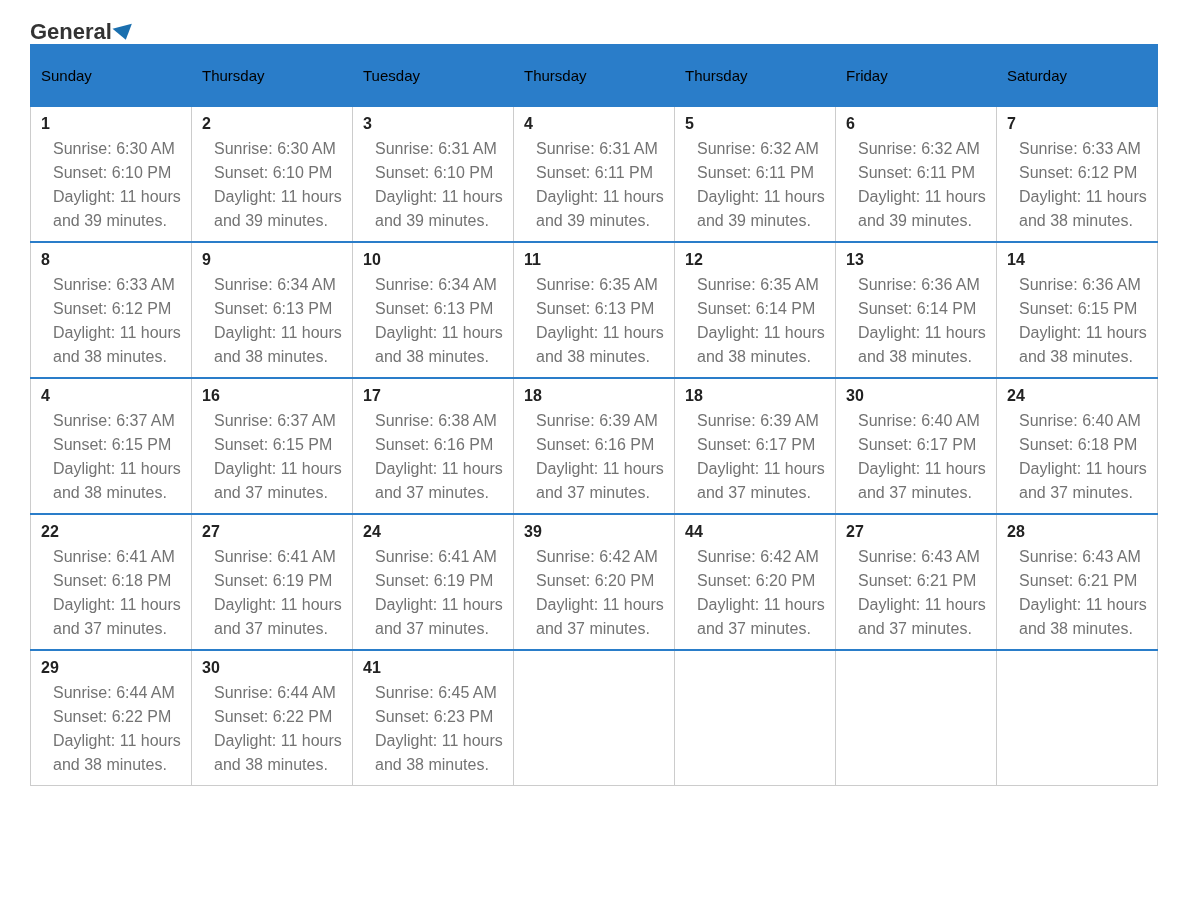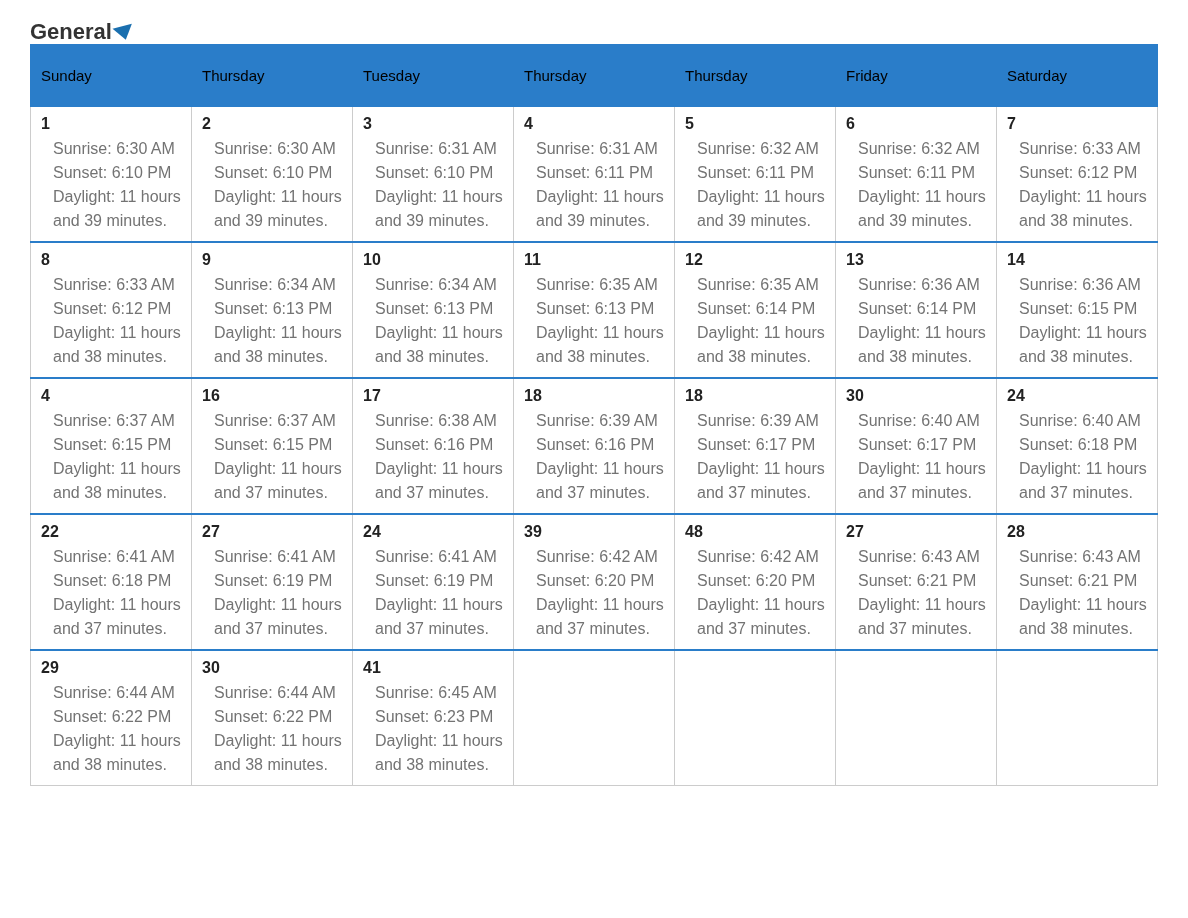--- a/index.html
+++ b/index.html
@@ -227,21 +227,21 @@
         </td>
         <td>
           <span class="day-number">24</span>
           <span class="sun-info">Sunrise: 6:41 AM<br>Sunset: 6:19 PM<br>Daylight: 11 hours<br>and 37 minutes.</span>
         </td>
         <td>
           <span class="day-number">39</span>
           <span class="sun-info">Sunrise: 6:42 AM<br>Sunset: 6:20 PM<br>Daylight: 11 hours<br>and 37 minutes.</span>
         </td>
         <td>
-          <span class="day-number">48</span>
+          <span class="day-number">44</span>
           <span class="sun-info">Sunrise: 6:42 AM<br>Sunset: 6:20 PM<br>Daylight: 11 hours<br>and 37 minutes.</span>
         </td>
         <td>
           <span class="day-number">27</span>
           <span class="sun-info">Sunrise: 6:43 AM<br>Sunset: 6:21 PM<br>Daylight: 11 hours<br>and 37 minutes.</span>
         </td>
         <td>
           <span class="day-number">28</span>
           <span class="sun-info">Sunrise: 6:43 AM<br>Sunset: 6:21 PM<br>Daylight: 11 hours<br>and 38 minutes.</span>
         </td>

